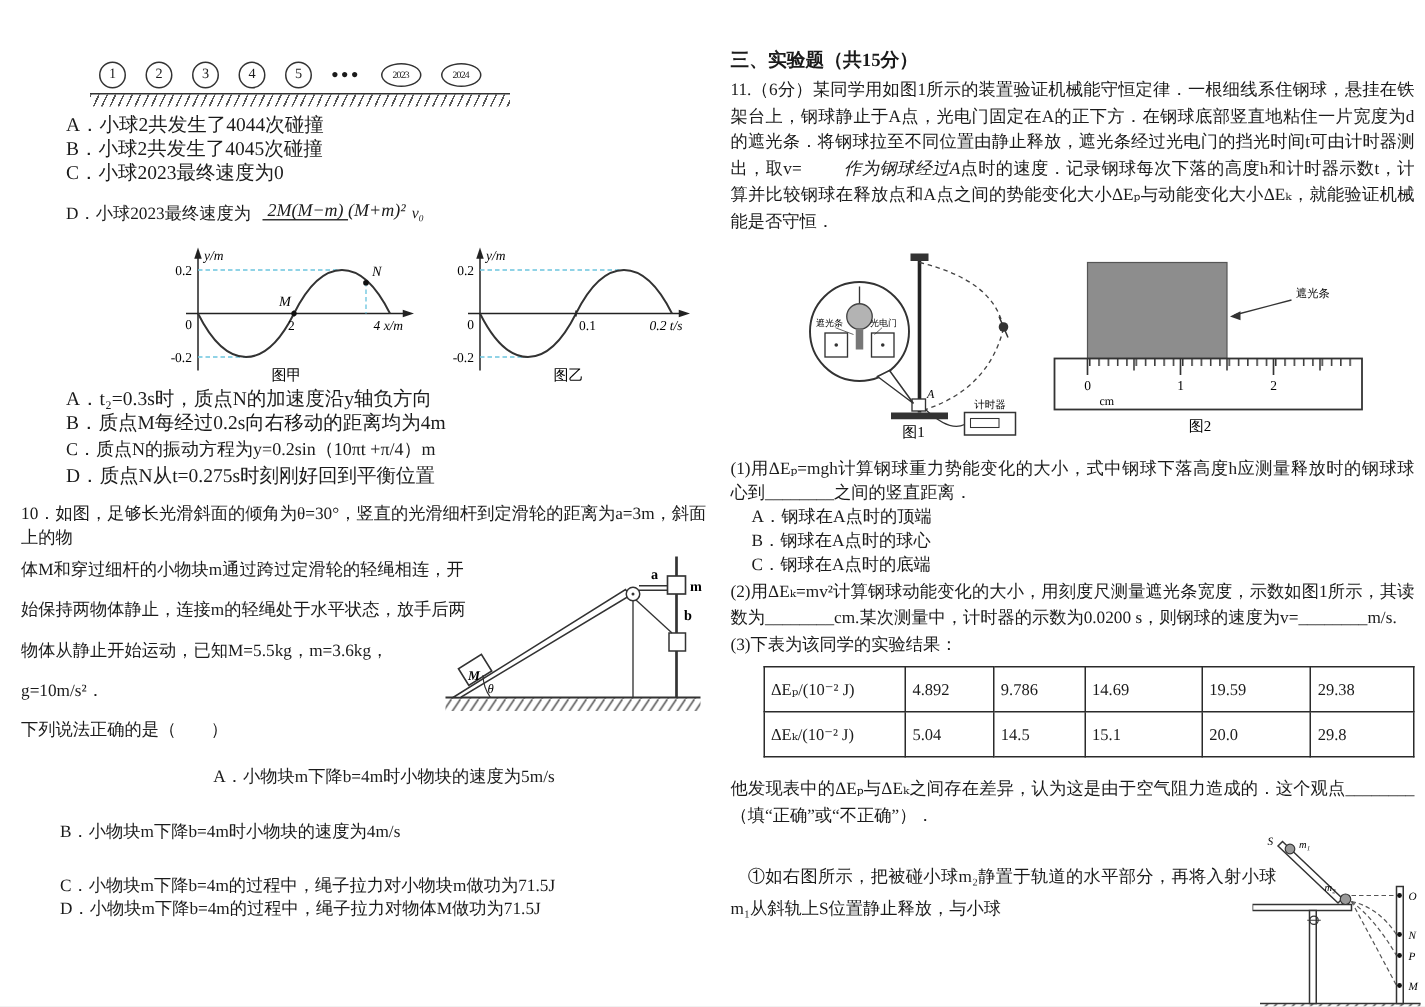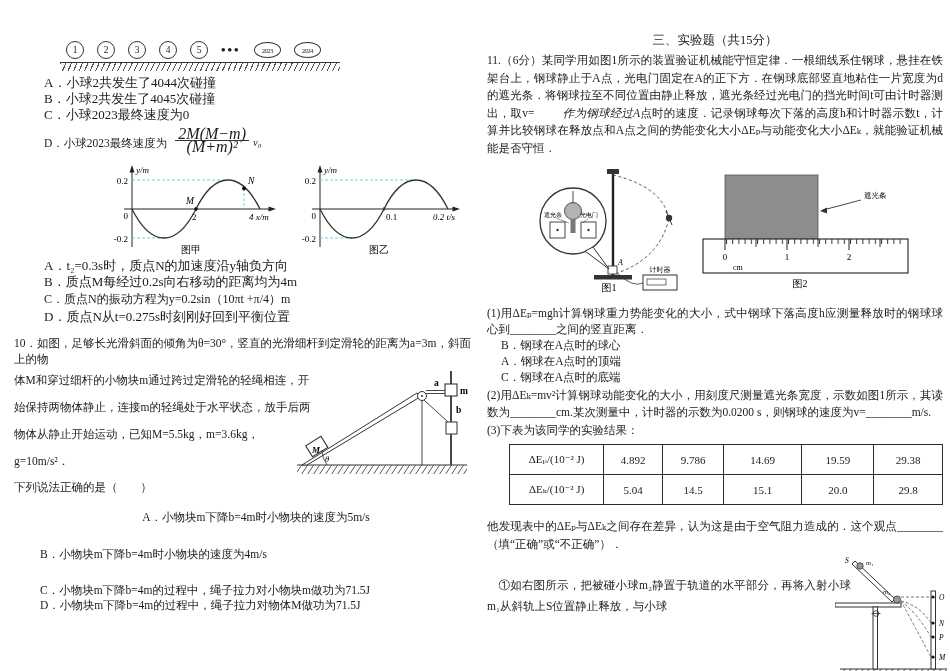--- a/index.html
+++ b/index.html
@@ -14,41 +14,41 @@
   #ballrow{margin:40px 0 0 52px;display:flex;align-items:center;gap:13px;height:20px;}
   .ballc{width:16px;height:16px;border:1.2px solid #333;border-radius:50%;display:inline-flex;
          align-items:center;justify-content:center;font-size:9.5px;}
   .ballw{width:25px;height:14px;border:1.2px solid #333;border-radius:50%;display:inline-flex;
          align-items:center;justify-content:center;font-size:6.5px;letter-spacing:-0.5px;}
   .dots{font-size:13px;font-weight:bold;letter-spacing:2px;}
   .hatch{margin:2px 0 4px 46px;width:280px;height:8px;border-top:1.6px solid #333;
          background:repeating-linear-gradient(115deg,#555 0 1px,transparent 1px 5px);}
   
   .drow{display:flex;align-items:center;margin:4px 0 0 30px;height:32px;}
-  .frac{display:inline-flex;flex-direction:column;align-items:center;margin:0 4px 6px 8px;
-        font-size:16px;font-style:italic;line-height:12px;}
+  .frac{display:inline-flex;flex-direction:row;align-items:center;margin:0 4px 6px 8px;
+        font-size:12px;font-style:italic;line-height:12px;}
   .frac .num{border-bottom:1px solid #333;padding:0 3px;}
   .fsuf{font-style:italic;font-size:10.5px;margin-bottom:2px;}
   
   #graphrow{display:flex;margin:4px 0 0 88px;gap:10px;}
   svg text{font-family:"Liberation Serif","DejaVu Serif",serif;}
   .q10wrap{position:relative;margin-top:10px;}
   .q10wrap .wraptext{width:300px;line-height:27px;font-size:11.5px;margin-top:6px;}
   .q10fig{position:absolute;right:2px;top:32px;}
   .q10opt{font-size:11.5px;margin-left:26px;}
   
-  .hdr{margin-top:32px;font-weight:normal;font-size:12.5px;text-align:center;}
+  .hdr{margin-top:32px;font-weight:bold;font-size:12.5px;}
   .stem{font-size:11.5px;line-height:17.5px;text-align:justify;margin-top:3px;}
   .it{font-style:italic;margin-left:28px;}
   #figsrow{position:relative;height:128px;margin-top:4px;}
   #fig1{position:absolute;left:46px;top:0;}
   #fig2{position:absolute;left:208px;top:6px;}
   .ropt{font-size:11.5px;line-height:16px;margin-left:14px;}
   table.res{border-collapse:collapse;margin:5px 0 0 22px;}
-  table.res td{border:1px solid #2b2b2b;text-align:center;font-size:11px;height:29px;padding:0 4px;}
+  table.res td{border:1px solid #2b2b2b;font-size:11px;height:29px;padding:0 4px;}
   .q12wrap{position:relative;margin-top:22px;height:128px;}
   .q12wrap p{width:364px;font-size:11.5px;line-height:20.5px;margin:0;text-align:justify;}
   .q12fig{position:absolute;right:-6px;top:-20px;}
 </style>
 </head>
 <body>
 
 <div id="page">
 
   <div id="leftcol" class="col">
@@ -229,22 +229,22 @@
         <text x="30" y="93" font-size="9" text-anchor="middle">0</text>
         <text x="92" y="93" font-size="9" text-anchor="middle">1</text>
         <text x="154" y="93" font-size="9" text-anchor="middle">2</text>
         <text x="38" y="103" font-size="8">cm</text>
         <text x="169" y="31" font-size="7.5">遮光条</text>
         <text x="105" y="120" font-size="10" text-anchor="middle">图2</text>
       </svg>
     </div>
 
     <p class="stem" style="margin:16px 0 0 0;line-height:16px;">(1)用ΔEₚ=mgh计算钢球重力势能变化的大小，式中钢球下落高度h应测量释放时的钢球球心到________之间的竖直距离．</p>
+    <div class="ropt">A．钢球在A点时的顶端</div>
     <div class="ropt">B．钢球在A点时的球心</div>
-    <div class="ropt">A．钢球在A点时的顶端</div>
     <div class="ropt">C．钢球在A点时的底端</div>
     <p class="stem" style="margin:2px 0 0 0;line-height:17px;">(2)用ΔEₖ=mv²计算钢球动能变化的大小，用刻度尺测量遮光条宽度，示数如图1所示，其读数为________cm.某次测量中，计时器的示数为0.0200 s，则钢球的速度为v=________m/s.</p>
     <p class="stem" style="margin:1px 0 0 0;line-height:17px;">(3)下表为该同学的实验结果：</p>
 
     <table class="res">
       <colgroup>
         <col style="width:96px">
           <col style="width:60px">
           <col style="width:62px">
           <col style="width:80px">

